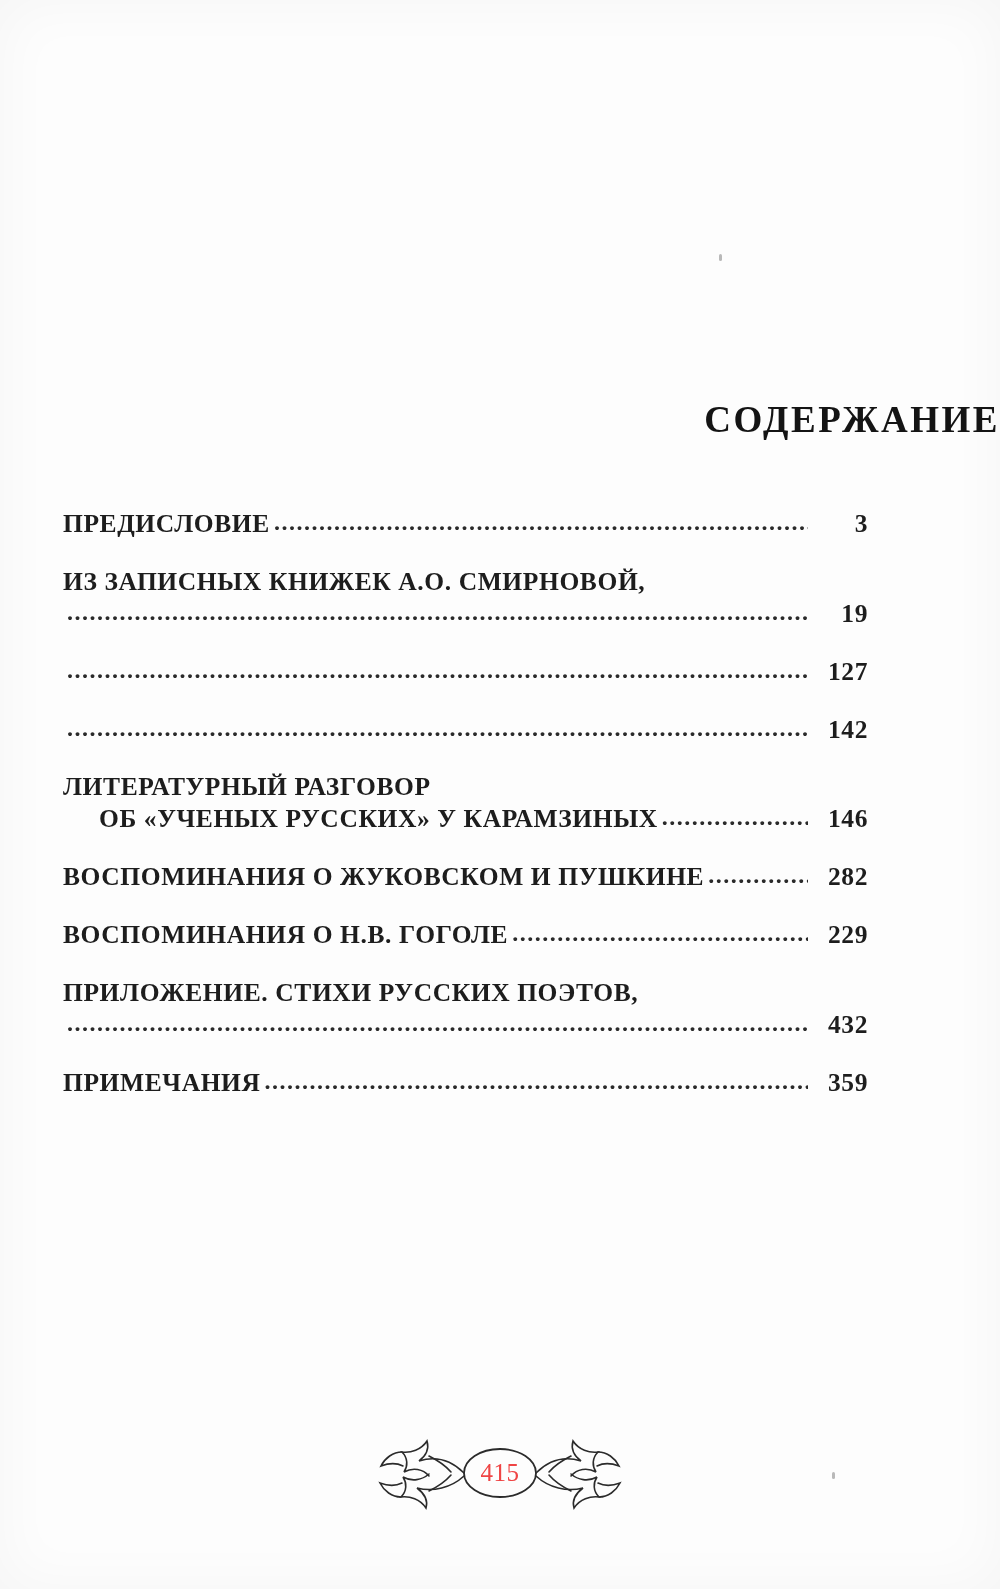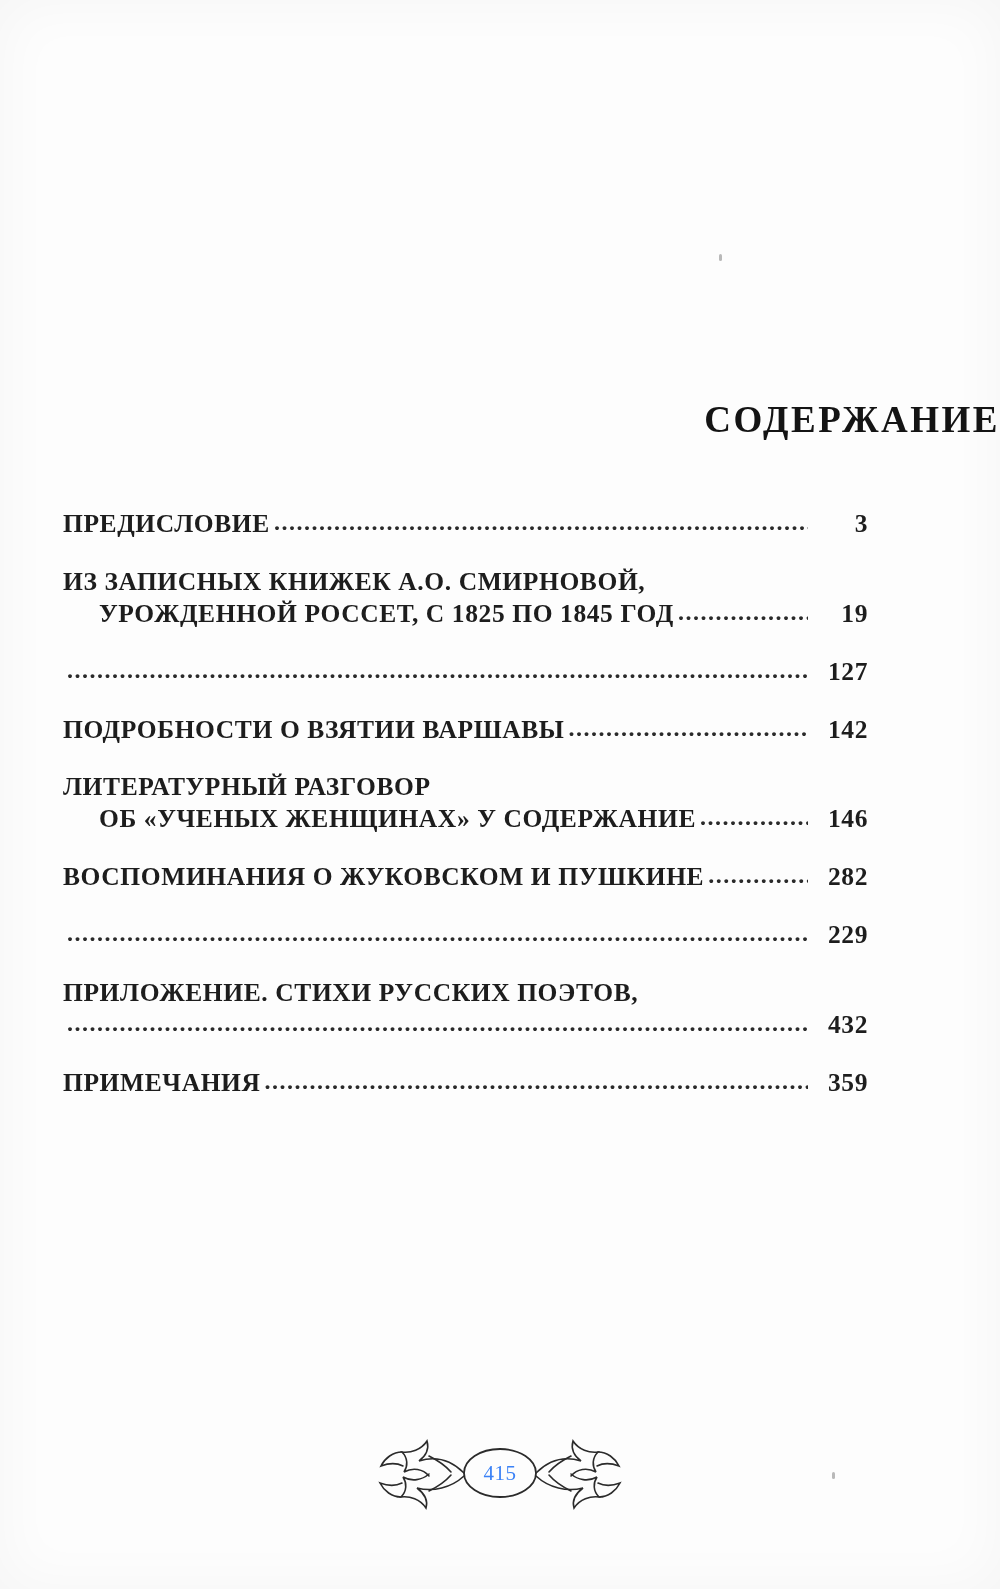--- a/index.html
+++ b/index.html
@@ -118,22 +118,22 @@
   }
   .folio {
     position: absolute;
     left: 0;
     top: 0;
     width: 250px;
     height: 86px;
     display: flex;
     align-items: center;
     justify-content: center;
-    font-size: 21px;
-    color: #3b82f6;
+    font-size: 25px;
+    color: #ef4444;
     letter-spacing: 0.5px;
   }
 
   .speck {
     position: absolute;
     width: 3px;
     height: 7px;
     background: #b9b9b9;
     border-radius: 2px;
   }
@@ -158,64 +158,63 @@
       </div>
     </div>
 
     <div class="toc-entry">
       <div class="toc-line no-dots">
         <span class="lbl">ИЗ ЗАПИСНЫХ КНИЖЕК А.О. СМИРНОВОЙ,</span>
         <span class="dots">........................................................................................................................................................</span>
         <span class="pg"></span>
       </div>
       <div class="toc-line indent">
-        <span class="lbl">УРОЖДЕННОЙ РОССЕТ, С 1825 ПО 1845 ГОД</span>
         <span class="dots">........................................................................................................................................................</span>
         <span class="pg">19</span>
       </div>
     </div>
 
     <div class="toc-entry">
       <div class="toc-line">
         <span class="dots">........................................................................................................................................................</span>
         <span class="pg">127</span>
       </div>
     </div>
 
     <div class="toc-entry">
       <div class="toc-line">
-        <span class="lbl">ПОДРОБНОСТИ О ВЗЯТИИ ВАРШАВЫ</span>
         <span class="dots">........................................................................................................................................................</span>
         <span class="pg">142</span>
       </div>
     </div>
 
     <div class="toc-entry">
       <div class="toc-line no-dots">
         <span class="lbl">ЛИТЕРАТУРНЫЙ РАЗГОВОР</span>
         <span class="dots">........................................................................................................................................................</span>
         <span class="pg"></span>
       </div>
       <div class="toc-line indent">
-        <span class="lbl">ОБ «УЧЕНЫХ ЖЕНЩИНАХ» У СОДЕРЖАНИЕ</span>
+        <span class="lbl">ОБ «УЧЕНЫХ РУССКИХ» У КАРАМЗИНЫХ</span>
         <span class="dots">........................................................................................................................................................</span>
         <span class="pg">146</span>
       </div>
     </div>
 
     <div class="toc-entry">
       <div class="toc-line">
         <span class="lbl">ВОСПОМИНАНИЯ О ЖУКОВСКОМ И ПУШКИНЕ</span>
         <span class="dots">........................................................................................................................................................</span>
         <span class="pg">282</span>
       </div>
     </div>
 
     <div class="toc-entry">
       <div class="toc-line">
+        <span class="lbl">ВОСПОМИНАНИЯ О Н.В. ГОГОЛЕ</span>
         <span class="dots">........................................................................................................................................................</span>
         <span class="pg">229</span>
       </div>
     </div>
 
     <div class="toc-entry">
       <div class="toc-line no-dots">
         <span class="lbl">ПРИЛОЖЕНИЕ. СТИХИ РУССКИХ ПОЭТОВ,</span>
         <span class="dots">........................................................................................................................................................</span>
         <span class="pg"></span>

